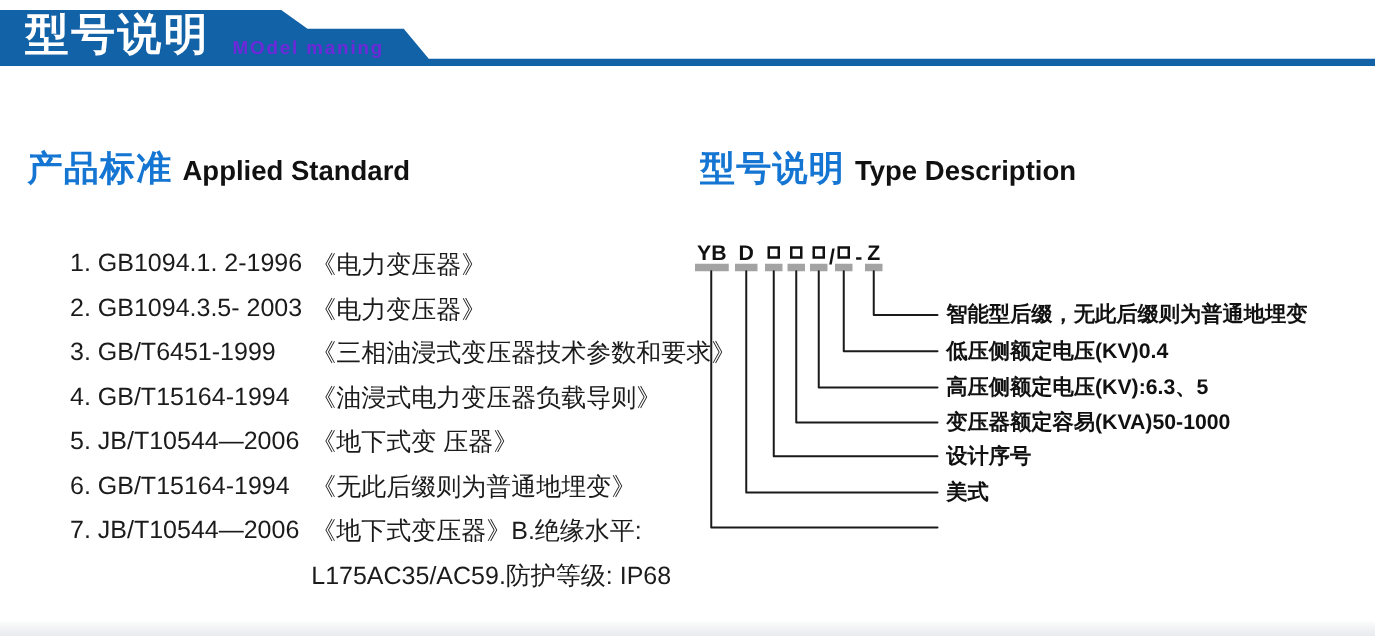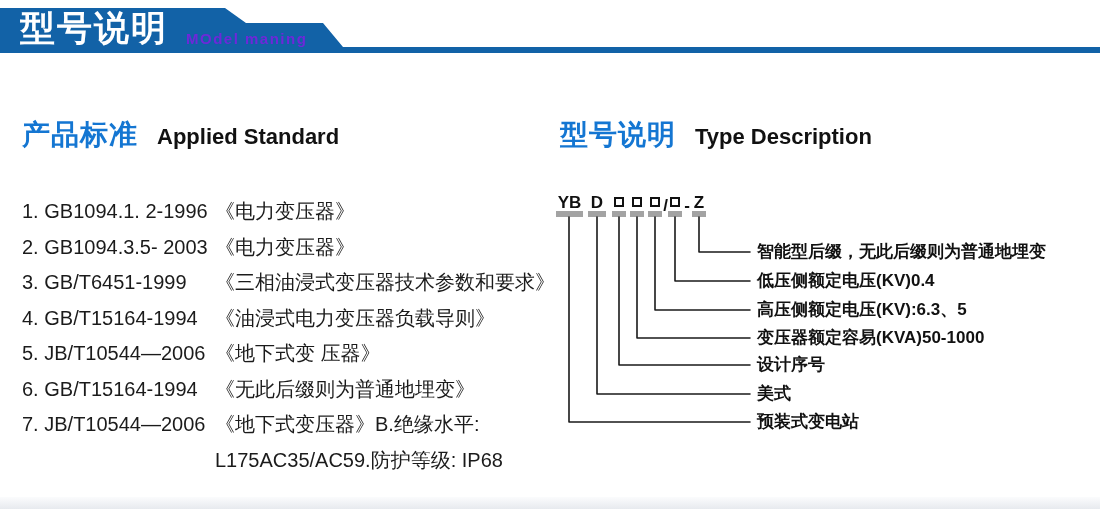--- a/index.html
+++ b/index.html
@@ -18,29 +18,29 @@
     position:absolute; left:20px; top:9px; margin:0;
     font-size:35px; font-weight:700; color:#ffffff; letter-spacing:2px;
     line-height:38px; white-space:nowrap;
   }
   .banner-subtitle{
     position:absolute; left:186px; top:30px;
     font-size:15px; font-weight:700; color:#6d28d9; letter-spacing:1.5px;
     white-space:nowrap;
   }
   
-  .sec-head{ position:absolute; display:flex; align-items:baseline; white-space:nowrap;gap:11px;}
+  .sec-head{ position:absolute; display:flex; align-items:baseline; white-space:nowrap;}
   .sec-head .zh{ font-size:28px; font-weight:700; color:#1476d2; letter-spacing:1px;}
   .sec-head .en{ font-size:22px; font-weight:600; color:#111; margin-left:8px;}
   #left-head{ left:22px; top:116px; }
   #right-head{ left:560px; top:116px; }
   
   .std-list{ position:absolute; left:22px; top:194px; }
   .std-row{ height:35.5px; display:flex; align-items:center; font-size:20px; font-weight:500; white-space:pre;}
-  .std-code{ width:193px; flex-shrink:0; }
+  .std-code{ width:193px; flex-shrink:0;margin-left:34px; }
   
   .diagram{ position:absolute; left:555px; top:190px; width:545px; height:265px; }
   .cell{
     position:absolute; top:4px; height:23px; box-sizing:border-box;
     display:flex; align-items:center; justify-content:center;
     font-size:17px; font-weight:700; color:#111;
   }
   .cell.u{ border-bottom:6px solid #a3a3a3; }
   .code-box{ width:10px; height:10px; box-sizing:border-box; border:2px solid #111; margin-bottom:2px;}
   .connectors{ position:absolute; left:0; top:0; }
@@ -143,17 +143,16 @@
         <polyline points="14,27 14,232 195,232"></polyline>
       </g>
     </svg>
 
     <div class="dlabel" style="top:51px">智能型后缀，无此后缀则为普通地埋变</div>
     <div class="dlabel" style="top:80px">低压侧额定电压(KV)0.4</div>
     <div class="dlabel" style="top:109px">高压侧额定电压(KV):6.3、5</div>
     <div class="dlabel" style="top:137px">变压器额定容易(KVA)50-1000</div>
     <div class="dlabel" style="top:164px">设计序号</div>
     <div class="dlabel" style="top:193px">美式</div>
-    <div class="dlabel" style="top:221px">预装式变电站</div>
   </div>
 
   <div class="bottom-bar"></div>
 </div>
 
 </body></html>

